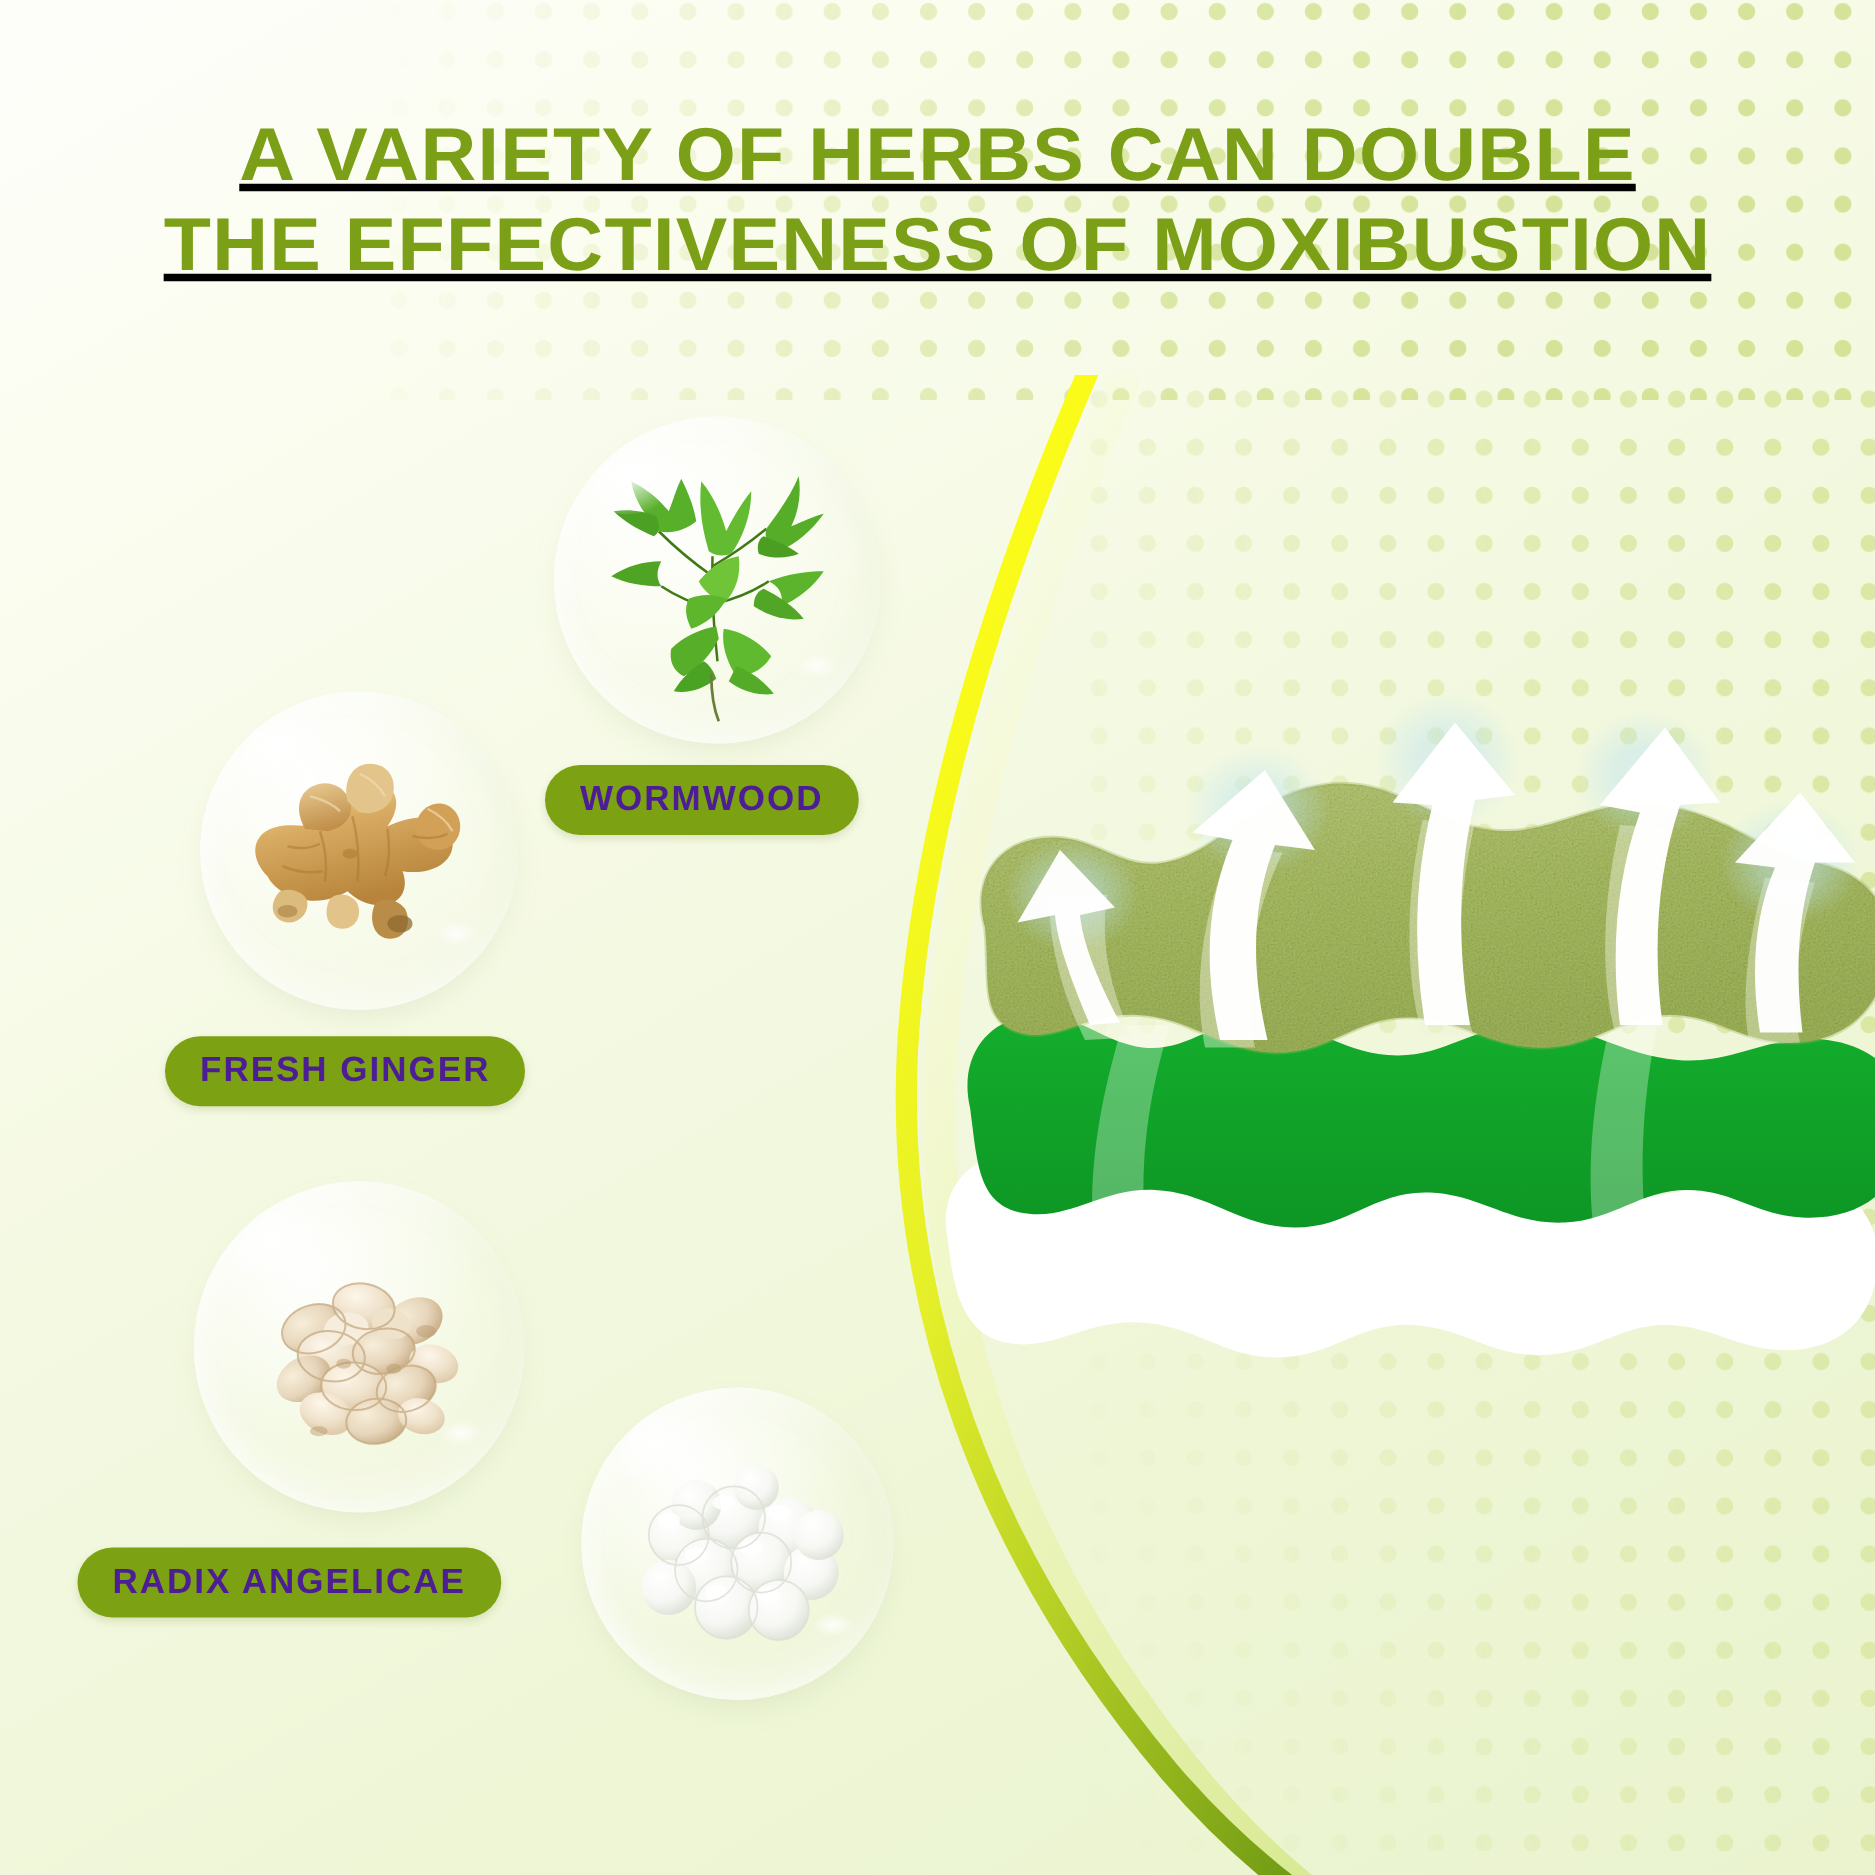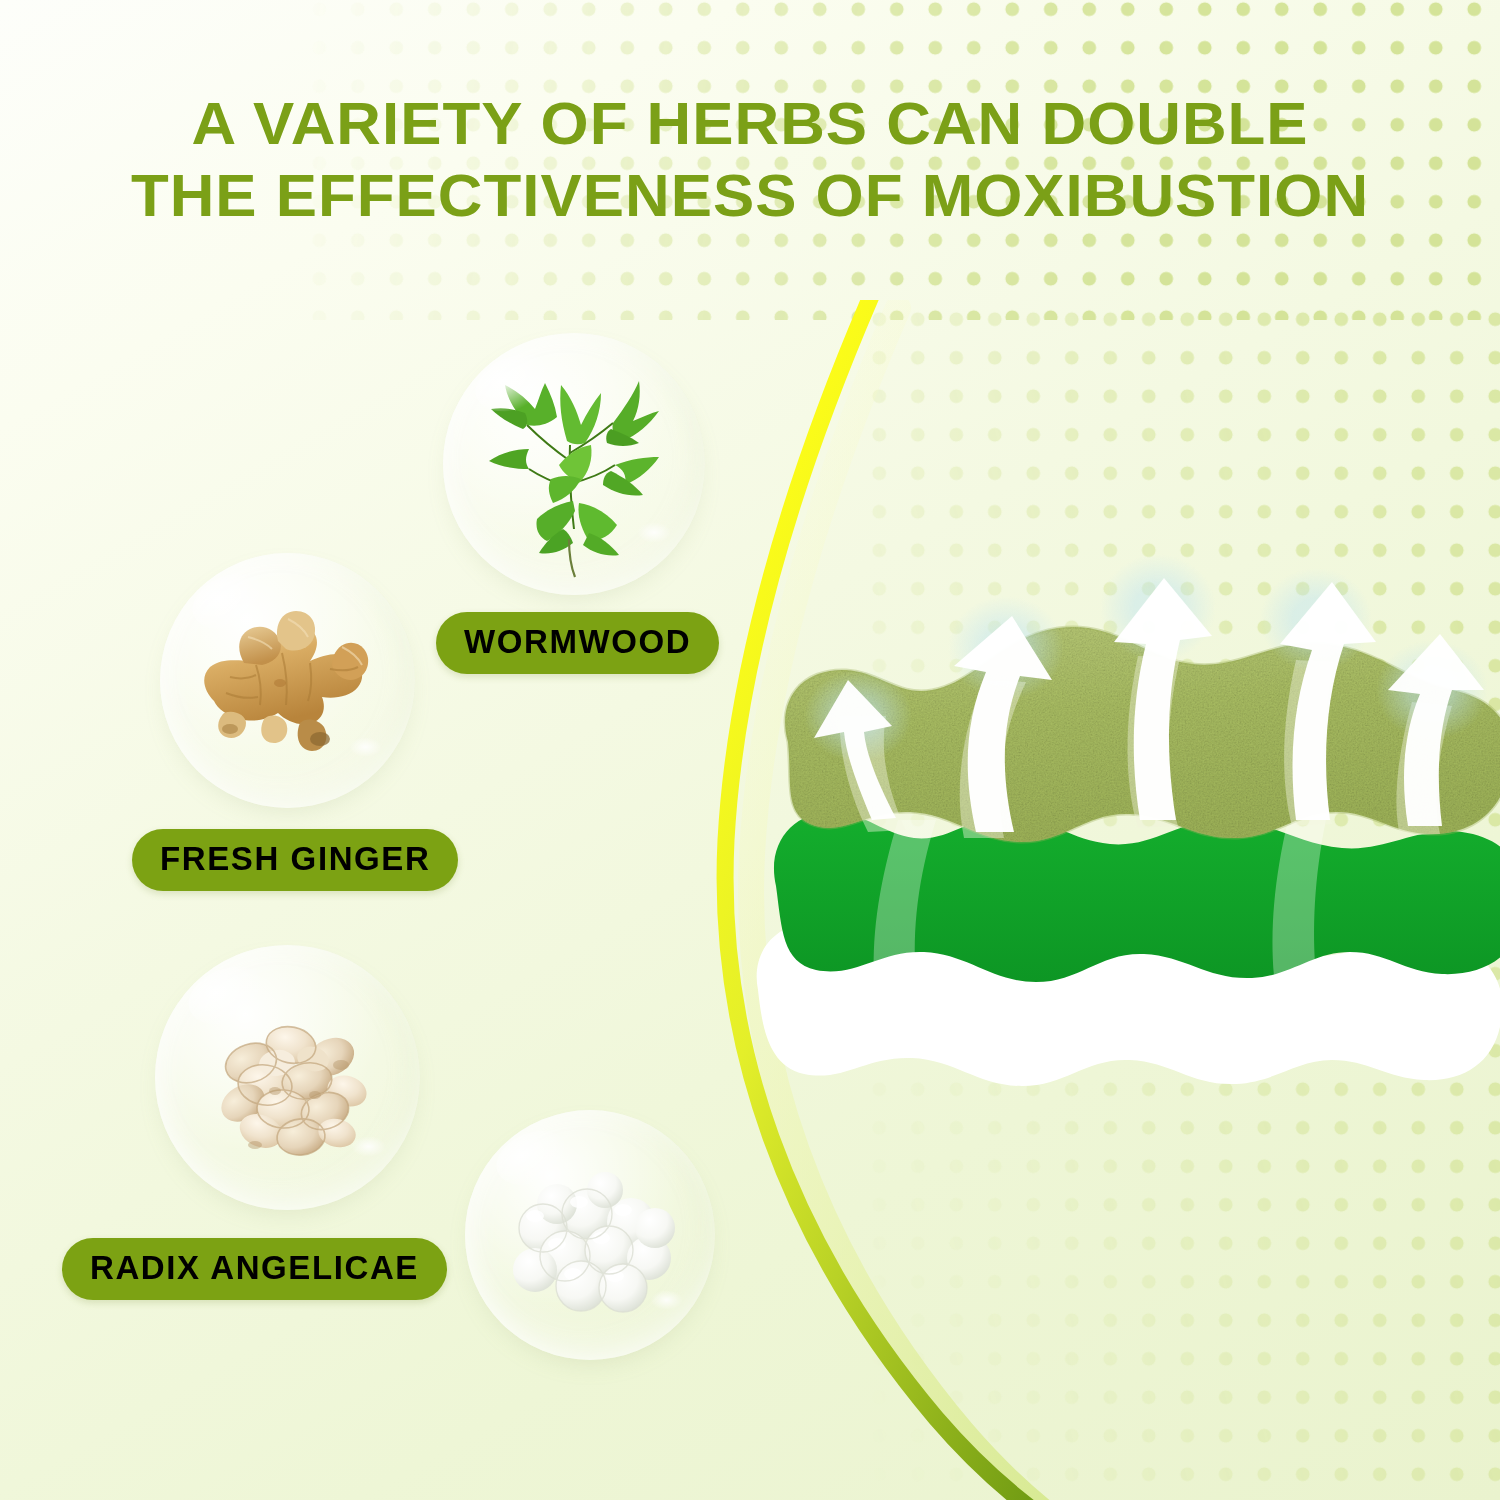--- a/index.html
+++ b/index.html
@@ -38,20 +38,21 @@
     opacity: .8;
   }
 
   
   #heading {
     position: absolute;
     left: 0; top: 88px;
     width: 1500px;
     text-align: center;
     z-index: 6;
+    text-decoration: underline;
   }
   #heading .line {
     display: block;
     color: #7ba017;
     font-weight: bold;
     font-size: 60px;
     line-height: 72px;
     letter-spacing: 1.0px;
     white-space: nowrap;
     transform: scaleX(1.03);
@@ -104,24 +105,24 @@
   #bubble-wormwood { left: 443px; top: 333px;  width: 262px; height: 262px; }
   #bubble-ginger   { left: 160px; top: 553px;  width: 255px; height: 255px; }
   #bubble-angelica { left: 155px; top: 945px;  width: 265px; height: 265px; }
   #bubble-camphor  { left: 465px; top: 1110px; width: 250px; height: 250px; }
 
   
   .pill {
     position: absolute;
     z-index: 7;
     background: #7ca213;
-    color: #000000;
+    color: #4c1d95;
     border-radius: 999px;
     font-weight: bold;
-    font-size: 33px;
+    font-size: 28px;
     letter-spacing: 1.6px;
     padding: 11px 28px 13px;
     white-space: nowrap;
     box-shadow: 0 3px 7px rgba(110,135,40,.20);
   }
   #pill-wormwood { left: 436px; top: 612px; }
   #pill-ginger   { left: 132px; top: 829px; }
   #pill-angelica { left: 62px;  top: 1238px; }
   #pill-camphor  { left: 470px; top: 1377px; }
 

